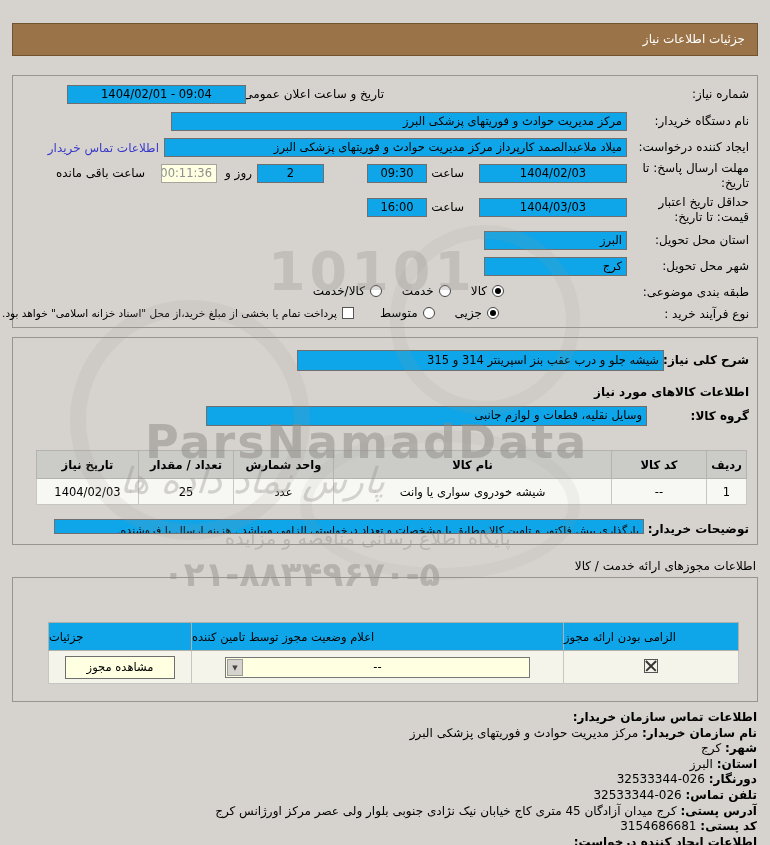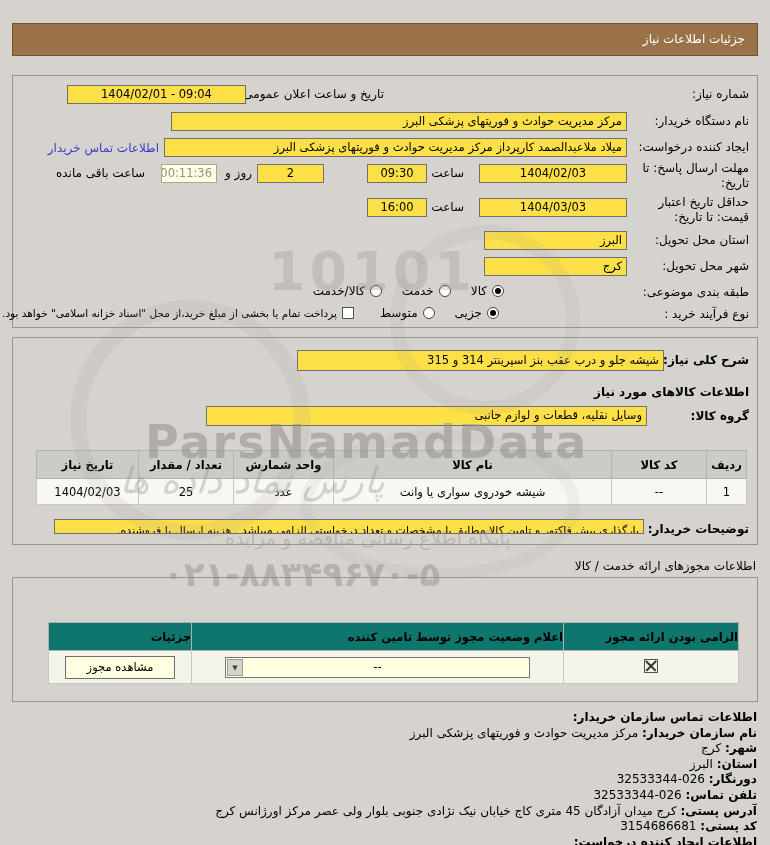--- a/index.html
+++ b/index.html
@@ -27,21 +27,21 @@
   .box1 { left:12px; top:75px;  width:746px; height:253px; }
   .box2 { left:12px; top:337px; width:746px; height:208px; }
   .box3 { left:12px; top:577px; width:746px; height:125px; }
 
   .lbl   { position:absolute; white-space:nowrap; font-size:12px; }
   .lbl-b { position:absolute; white-space:nowrap; font-size:12px; font-weight:bold; }
   .wrap  { white-space:normal; }
 
   .inp {
     position:absolute; height:19px; line-height:17px;
-    background:#fde047; border:1px solid #6f6f6f;
+    background:#0ea5e9; border:1px solid #6f6f6f;
     font-size:11.5px; padding:0 4px; overflow:hidden; white-space:nowrap;
   }
   .t-c { text-align:center; }
   .t-r { text-align:right; }
   .cream { background:#ffffe1; }
   .dim { color:#8f8f8f; }
 
   .link { position:absolute; color:#3a3acb; font-size:12px; white-space:nowrap; cursor:pointer; }
 
   
@@ -73,22 +73,22 @@
   .gtable th {
     background:#cbcbc8; border:1px solid #b3b3b0; height:28px;
     font-size:11.5px; font-weight:bold; text-align:center;
   }
   .gtable td {
     background:#f7f7f3; border:1px solid #c6c6c2; height:26px;
     font-size:11.5px; text-align:center;
   }
   .ltable { position:absolute; top:44px; right:18px; width:690px; }
   .ltable th {
-    background:#0f766e; border:1px solid #b0b0ad; height:28px;
-    font-size:11.5px; font-weight:bold; text-align:right;
+    background:#0ea5e9; border:1px solid #b0b0ad; height:28px;
+    font-size:11.5px; font-weight:normal; text-align:left;
   }
   .ltable td {
     background:#f4f4ea; border:1px solid #c6c6c2; height:33px;
     font-size:11.5px; text-align:center; vertical-align:middle;
   }
 
   
   .combo {
     position:relative; width:305px; height:21px; margin:0 auto;
     background:#ffffe1; border:1px solid #777; line-height:19px; text-align:center; font-size:11.5px;

